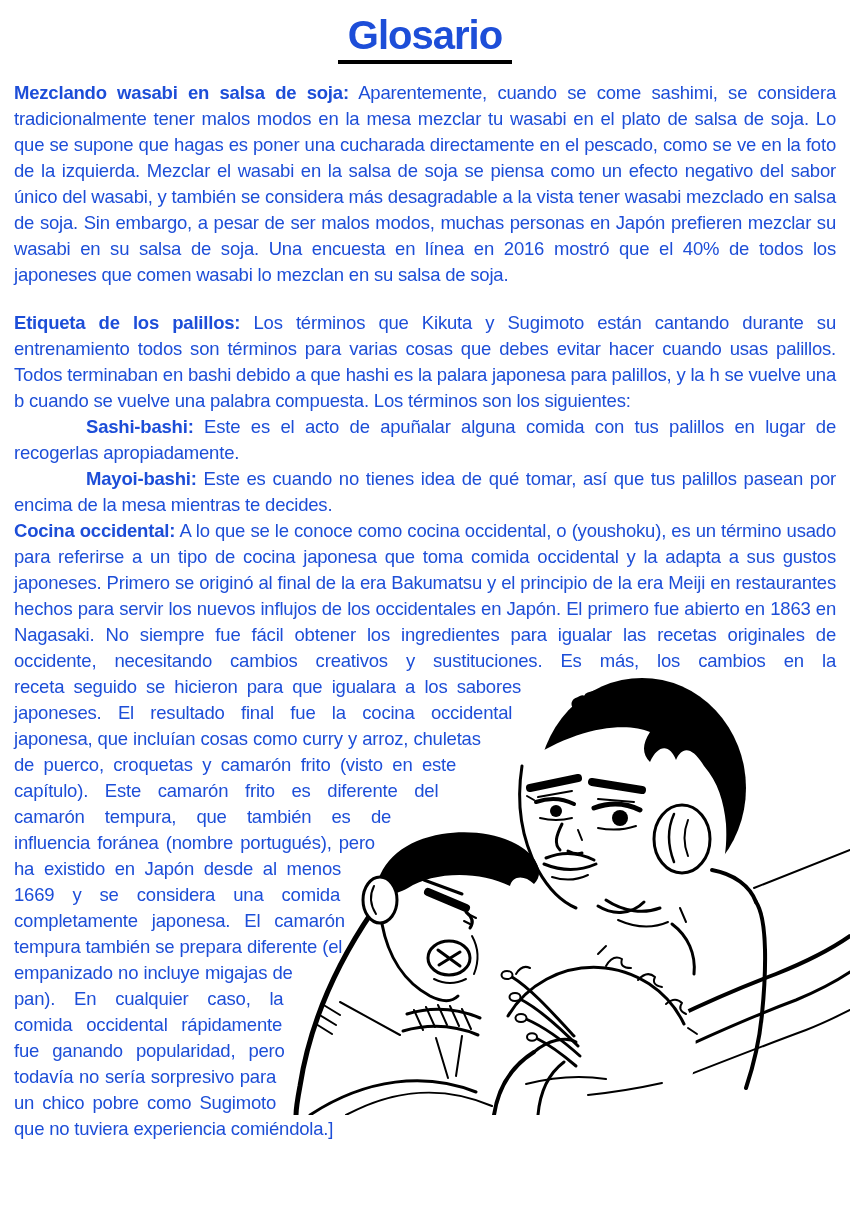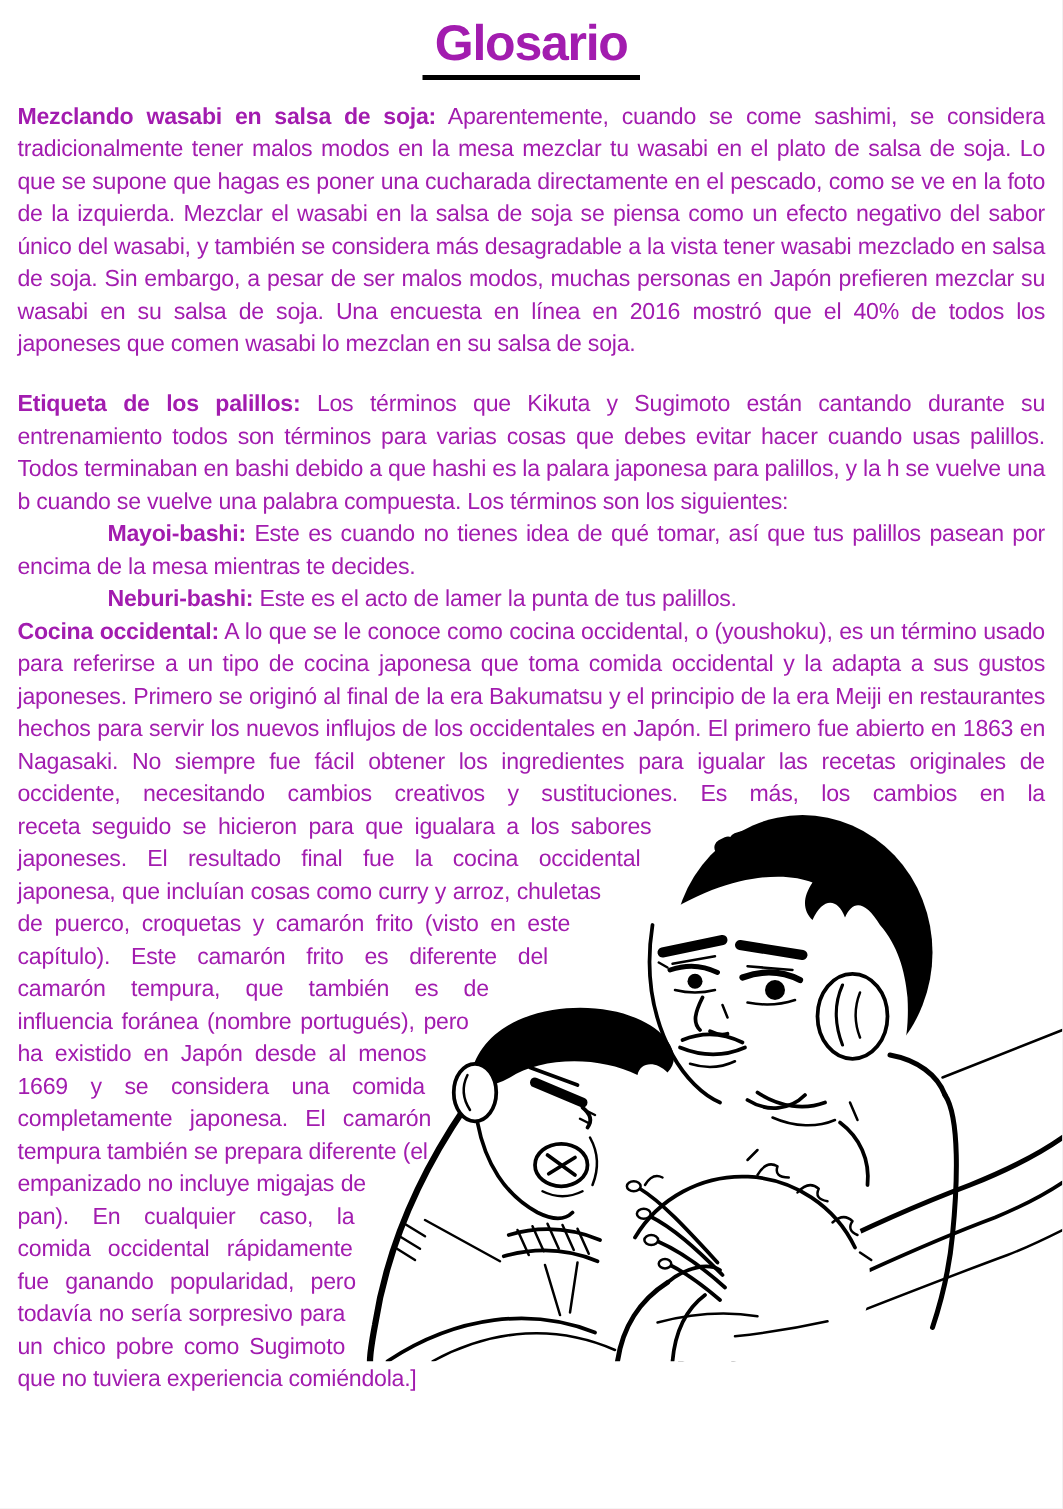--- a/index.html
+++ b/index.html
@@ -1,21 +1,21 @@
 <!DOCTYPE html>
 <html><head>
 <meta charset="utf-8">
 <style>
   html,body{margin:0;padding:0;background:#e8e8e8;}
   .page{
     position:relative;
     width:850px;height:1207px;
     margin:0 auto;
     background:#ffffff;
-    color:#a21caf;
+    color:#1d4ed8;
     font-family:"Liberation Sans",sans-serif;
     font-size:18.5px;
     line-height:26px;
     letter-spacing:-0.2px;
     box-sizing:border-box;
     padding:10px 14px 0 14px;
     overflow:hidden;
   }
   .title-wrap{text-align:center;margin:2px 0 16px 0;}
   .title{
@@ -49,26 +49,26 @@
 <div class="page">
 
   <div class="title-wrap">
     <span class="title">Glosario</span>
   </div>
 
   <p class="gap-after"><span class="term">Mezclando wasabi en salsa de soja:</span> <span>Aparentemente, cuando se come sashimi, se considera tradicionalmente tener malos modos en la mesa mezclar tu wasabi en el plato de salsa de soja. Lo que se supone que hagas es poner una cucharada directamente en el pescado, como se ve en la foto de la izquierda. Mezclar el wasabi en la salsa de soja se piensa como un efecto negativo del sabor único del wasabi, y también se considera más desagradable a la vista tener wasabi mezclado en salsa de soja. Sin embargo, a pesar de ser malos modos, muchas personas en Japón prefieren mezclar su wasabi en su salsa de soja. Una encuesta en línea en 2016 mostró que el 40% de todos los japoneses que comen wasabi lo mezclan en su salsa de soja.</span></p>
 
   <p><span class="term">Etiqueta de los palillos:</span> <span>Los términos que Kikuta y Sugimoto están cantando durante su entrenamiento todos son términos para varias cosas que debes evitar hacer cuando usas palillos. Todos terminaban en bashi debido a que hashi es la palara japonesa para palillos, y la h se vuelve una b cuando se vuelve una palabra compuesta. Los términos son los siguientes:</span></p>
 
+  <p class="sub"><span class="term">Sashi-bashi:</span> <span>Este es el acto de apuñalar alguna comida con tus palillos en lugar de recogerlas apropiadamente.</span></p>
 
 
   <p class="sub"><span class="term">Mayoi-bashi:</span> <span>Este es cuando no tienes idea de qué tomar, así que tus palillos pasean por encima de la mesa mientras te decides.</span></p>
 
 
-  <p class="sub"><span class="term">Neburi-bashi:</span> <span>Este es el acto de lamer la punta de tus palillos.</span></p>
 
   <p class="gap-before cont-justify"><span class="term">Cocina occidental:</span> <span>A lo que se le conoce como cocina occidental, o (youshoku), es un término usado para referirse a un tipo de cocina japonesa que toma comida occidental y la adapta a sus gustos japoneses. Primero se originó al final de la era Bakumatsu y el principio de la era Meiji en restaurantes hechos para servir los nuevos influjos de los occidentales en Japón. El primero fue abierto en 1863 en Nagasaki. No siempre fue fácil obtener los ingredientes para igualar las recetas originales de occidente, necesitando cambios creativos y sustituciones. Es más, los cambios en la</span></p>
 
   <p><span class="illu">
         <svg viewBox="0 0 574 441">
 
       <g>
         <ellipse cx="366" cy="114" rx="104" ry="110" fill="#000"></ellipse>
 
         <path class="s" d="M 302,30 C 340,10 390,16 418,54 C 432,74 438,94 438,116" stroke="#fff" stroke-width="13" stroke-dasharray="5 8" stroke-linecap="butt"></path>

